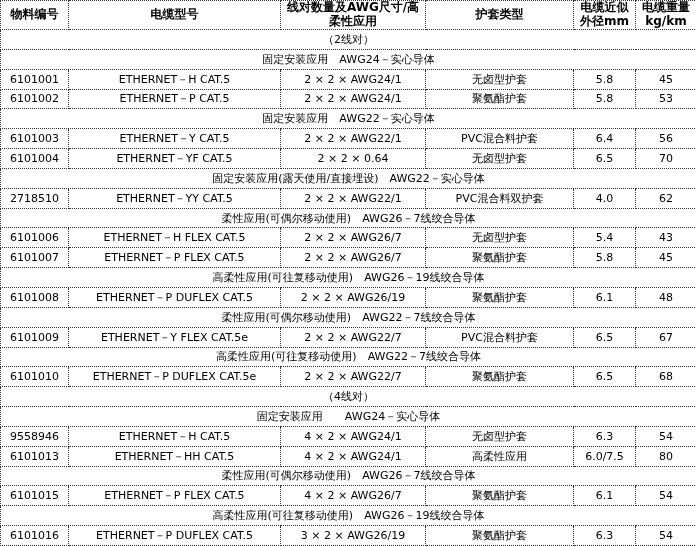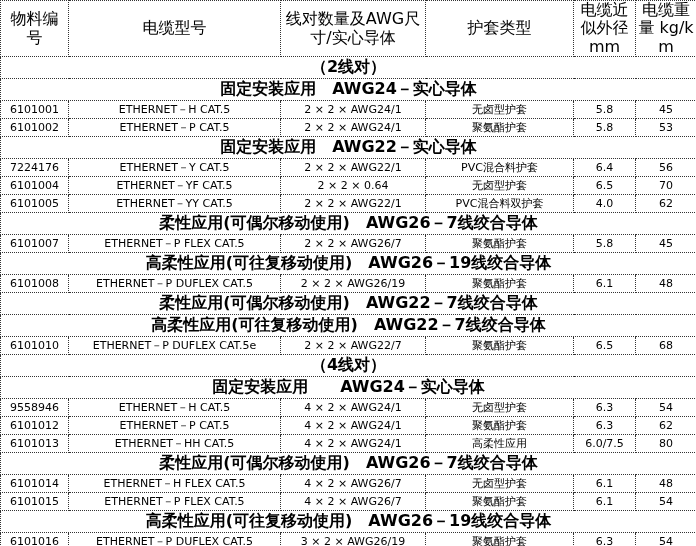--- a/index.html
+++ b/index.html
@@ -22,54 +22,54 @@
     color:#000;
   }
   .c0{width:68px;}
   .c1{width:212px;}
   .c2{width:145px;}
   .c3{width:148px;}
   .c4{width:62px;}
   .c5{width:61px;}
   thead th{
     height:28px;
-    font-size:16px;font-weight:normal;
+    font-size:12px;font-weight:bold;
     line-height:1.15;
     white-space:normal;
     word-break:break-all;
   }
   tr.data-row td{
     height:17px;
     font-size:11px;
     white-space:nowrap;
   }
   tr.section-row td, tr.group-row td{
     height:17px;
-    font-size:16px;font-weight:bold;
+    font-size:11px;font-weight:normal;
     white-space:nowrap;
   }
 </style>
 </head>
 <body>
 
 <div class="page">
   <table class="spec">
     <colgroup>
       <col class="c0">
         <col class="c1">
         <col class="c2">
       <col class="c3">
         <col class="c4">
         <col class="c5">
     </colgroup>
     <thead>
       <tr>
           <th class="c0">物料编号</th>
           <th class="c1">电缆型号</th>
-          <th class="c2">线对数量及AWG尺寸/实心导体</th>
+          <th class="c2">线对数量及AWG尺寸/高柔性应用</th>
           <th class="c3">护套类型</th>
           <th class="c4">电缆近似外径mm</th>
           <th class="c5">电缆重量 kg/km</th>
         </tr>
     </thead>
     <tbody>
         <tr class="group-row">
           <td colspan="6">（2线对）</td>
         </tr>
         <tr class="section-row">
@@ -88,47 +88,58 @@
           <td class="c1">ETHERNET－P CAT.5</td>
           <td class="c2">2 × 2 × AWG24/1</td>
           <td class="c3">聚氨酯护套</td>
           <td class="c4">5.8</td>
           <td class="c5">53</td>
         </tr>
         <tr class="section-row">
           <td colspan="6">固定安装应用　AWG22－实心导体</td>
         </tr>
         <tr class="data-row">
-          <td class="c0">7224176</td>
+          <td class="c0">6101003</td>
           <td class="c1">ETHERNET－Y CAT.5</td>
           <td class="c2">2 × 2 × AWG22/1</td>
           <td class="c3">PVC混合料护套</td>
           <td class="c4">6.4</td>
           <td class="c5">56</td>
         </tr>
         <tr class="data-row">
           <td class="c0">6101004</td>
           <td class="c1">ETHERNET－YF CAT.5</td>
           <td class="c2">2 × 2 × 0.64</td>
           <td class="c3">无卤型护套</td>
           <td class="c4">6.5</td>
           <td class="c5">70</td>
         </tr>
-        <tr class="data-row">
-          <td class="c0">6101005</td>
+        <tr class="section-row">
+          <td colspan="6">固定安装应用(露天使用/直接埋设)　AWG22－实心导体</td>
+        </tr>
+        <tr class="data-row">
+          <td class="c0">2718510</td>
           <td class="c1">ETHERNET－YY CAT.5</td>
           <td class="c2">2 × 2 × AWG22/1</td>
           <td class="c3">PVC混合料双护套</td>
           <td class="c4">4.0</td>
           <td class="c5">62</td>
         </tr>
         <tr class="section-row">
           <td colspan="6">柔性应用(可偶尔移动使用)　AWG26－7线绞合导体</td>
         </tr>
         <tr class="data-row">
+          <td class="c0">6101006</td>
+          <td class="c1">ETHERNET－H FLEX CAT.5</td>
+          <td class="c2">2 × 2 × AWG26/7</td>
+          <td class="c3">无卤型护套</td>
+          <td class="c4">5.4</td>
+          <td class="c5">43</td>
+        </tr>
+        <tr class="data-row">
           <td class="c0">6101007</td>
           <td class="c1">ETHERNET－P FLEX CAT.5</td>
           <td class="c2">2 × 2 × AWG26/7</td>
           <td class="c3">聚氨酯护套</td>
           <td class="c4">5.8</td>
           <td class="c5">45</td>
         </tr>
         <tr class="section-row">
           <td colspan="6">高柔性应用(可往复移动使用)　AWG26－19线绞合导体</td>
         </tr>
@@ -136,20 +147,28 @@
           <td class="c0">6101008</td>
           <td class="c1">ETHERNET－P DUFLEX CAT.5</td>
           <td class="c2">2 × 2 × AWG26/19</td>
           <td class="c3">聚氨酯护套</td>
           <td class="c4">6.1</td>
           <td class="c5">48</td>
         </tr>
         <tr class="section-row">
           <td colspan="6">柔性应用(可偶尔移动使用)　AWG22－7线绞合导体</td>
         </tr>
+        <tr class="data-row">
+          <td class="c0">6101009</td>
+          <td class="c1">ETHERNET－Y FLEX CAT.5e</td>
+          <td class="c2">2 × 2 × AWG22/7</td>
+          <td class="c3">PVC混合料护套</td>
+          <td class="c4">6.5</td>
+          <td class="c5">67</td>
+        </tr>
         <tr class="section-row">
           <td colspan="6">高柔性应用(可往复移动使用)　AWG22－7线绞合导体</td>
         </tr>
         <tr class="data-row">
           <td class="c0">6101010</td>
           <td class="c1">ETHERNET－P DUFLEX CAT.5e</td>
           <td class="c2">2 × 2 × AWG22/7</td>
           <td class="c3">聚氨酯护套</td>
           <td class="c4">6.5</td>
           <td class="c5">68</td>
@@ -160,49 +179,33 @@
         <tr class="section-row">
           <td colspan="6">固定安装应用　　AWG24－实心导体</td>
         </tr>
         <tr class="data-row">
           <td class="c0">9558946</td>
           <td class="c1">ETHERNET－H CAT.5</td>
           <td class="c2">4 × 2 × AWG24/1</td>
           <td class="c3">无卤型护套</td>
           <td class="c4">6.3</td>
           <td class="c5">54</td>
-        </tr>
-        <tr class="data-row">
-          <td class="c0">6101012</td>
-          <td class="c1">ETHERNET－P CAT.5</td>
-          <td class="c2">4 × 2 × AWG24/1</td>
-          <td class="c3">聚氨酯护套</td>
-          <td class="c4">6.3</td>
-          <td class="c5">62</td>
         </tr>
         <tr class="data-row">
           <td class="c0">6101013</td>
           <td class="c1">ETHERNET－HH CAT.5</td>
           <td class="c2">4 × 2 × AWG24/1</td>
           <td class="c3">高柔性应用</td>
           <td class="c4">6.0/7.5</td>
           <td class="c5">80</td>
         </tr>
         <tr class="section-row">
           <td colspan="6">柔性应用(可偶尔移动使用)　AWG26－7线绞合导体</td>
         </tr>
         <tr class="data-row">
-          <td class="c0">6101014</td>
-          <td class="c1">ETHERNET－H FLEX CAT.5</td>
-          <td class="c2">4 × 2 × AWG26/7</td>
-          <td class="c3">无卤型护套</td>
-          <td class="c4">6.1</td>
-          <td class="c5">48</td>
-        </tr>
-        <tr class="data-row">
           <td class="c0">6101015</td>
           <td class="c1">ETHERNET－P FLEX CAT.5</td>
           <td class="c2">4 × 2 × AWG26/7</td>
           <td class="c3">聚氨酯护套</td>
           <td class="c4">6.1</td>
           <td class="c5">54</td>
         </tr>
         <tr class="section-row">
           <td colspan="6">高柔性应用(可往复移动使用)　AWG26－19线绞合导体</td>
         </tr>

